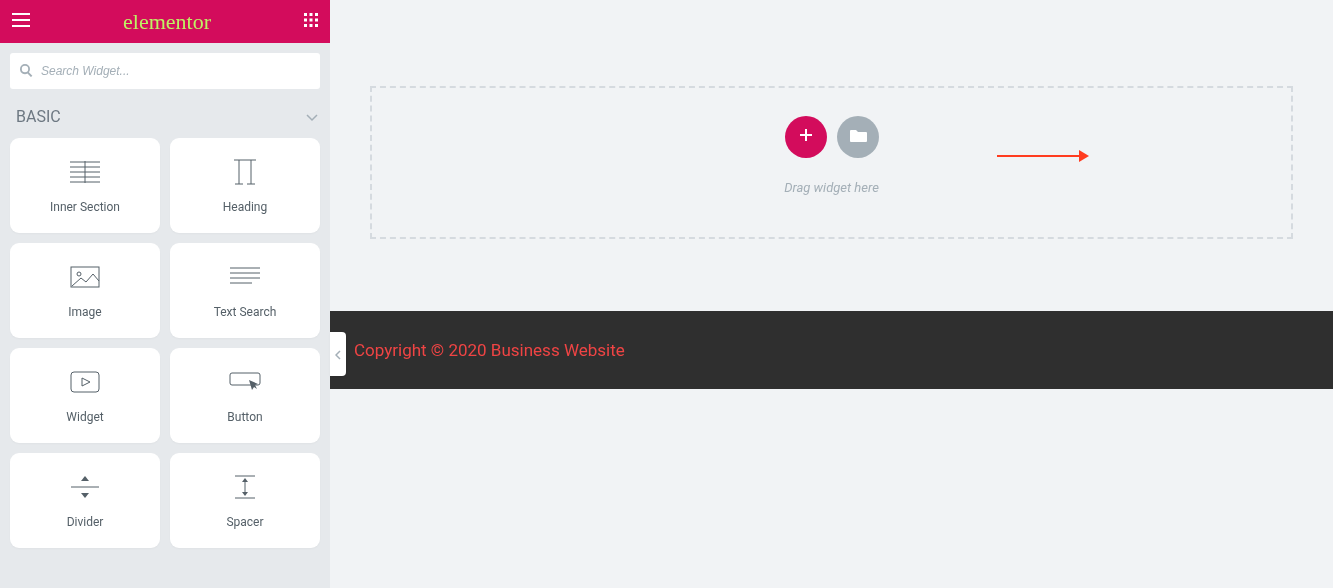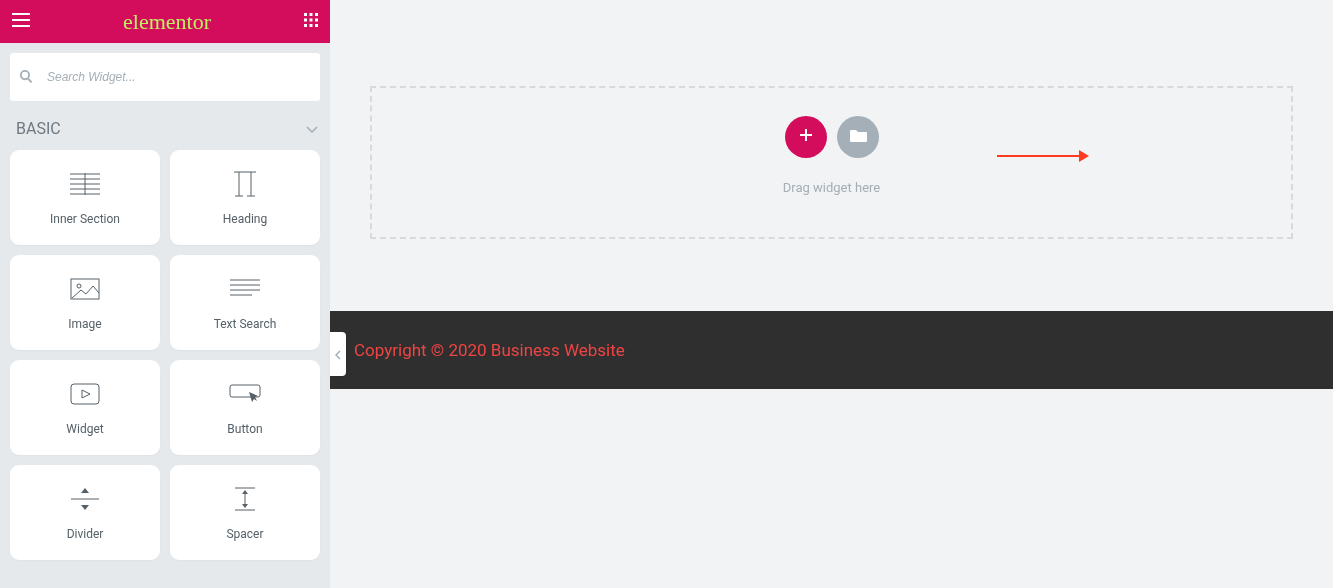--- a/index.html
+++ b/index.html
@@ -9,41 +9,41 @@
 
 .sidebar { width: 330px; background: #e6e9ec; display: flex; flex-direction: column; }
 .sb-header { height: 43px; background: #d30c5c; display: flex; align-items: center; justify-content: space-between; padding: 0 12px; }
 .sb-header .icon svg { fill: #fff; }
 .sb-logo { font-family: "Brush Script MT", "Segoe Script", cursive; color: #bef264; font-size: 22px; font-weight: 400; }
 .sb-tabs { display: flex; background: #fff; height: 34px; }
 .sb-tab { flex: 1; display: flex; align-items: center; justify-content: center; font-size: 11px; letter-spacing: 0.4px; color: #6d7882; cursor: pointer; text-transform: uppercase; background: #fff; }
 .sb-tab.active { color: #6d7882; background: #fff; border-bottom: 3px solid #d30c5c; font-weight: 500; }
 .sb-tab.inactive { border-bottom: 3px solid transparent; }
 .search-wrap { padding: 10px; }
-.search-box { background: #fff; height: 48px; border-radius: 3px; display: flex; align-items: center; padding: 0 10px; gap: 6px; }
+.search-box { background: #fff; height: 36px; border-radius: 3px; display: flex; align-items: center; padding: 0 10px; }
 .search-box svg { fill: #a4afb7; }
 .search-input { border: none; outline: none; font-size: 12px; font-style: italic; color: #a4afb7; flex: 1; margin-left: 8px; background: transparent; }
 .search-input::placeholder { color: #a4afb7; font-style: italic; }
 .cat-header { display: flex; align-items: center; justify-content: space-between; padding: 8px 12px 12px 16px; font-size: 16px; color: #6d7882; cursor: pointer; }
 .cat-header svg { fill: #a4afb7; }
 .widgets-grid { display: grid; grid-template-columns: 1fr 1fr; gap: 10px; padding: 0 10px 10px 10px; }
 .widget-card { background: #fff; border-radius: 9px; height: 95px; display: flex; flex-direction: column; align-items: center; justify-content: center; cursor: grab; gap: 14px; box-shadow: 0 1px 2px rgba(0,0,0,0.03); }
 .widget-card .wicon { height: 28px; display: flex; align-items: center; justify-content: center; }
 .widget-card .wicon svg { stroke: #556068; fill: none; stroke-width: 1; }
 .widget-card .wlabel { font-size: 12px; color: #556068; }
 
 
 .canvas { flex: 1; display: flex; flex-direction: column; background: #f1f3f5; position: relative; }
 .drop-zone { margin: 86px 40px 0 40px; border: 2px dashed #d5dadf; padding: 28px 0 42px 0; display: flex; flex-direction: column; align-items: center; gap: 22px; background: #f1f3f5; }
 .drop-btns { display: flex; gap: 10px; }
 .circle-btn { width: 42px; height: 42px; border-radius: 50%; display: flex; align-items: center; justify-content: center; cursor: pointer; }
 .circle-add { background: #d30c5c; }
 .circle-folder { background: #a4afb7; }
 .circle-btn svg { fill: #fff; }
-.drop-label { font-size: 13px; color: #a4afb7; }
+.drop-label { font-size: 13px; font-style: italic; color: #a4afb7; }
 .footer-bar { background: #2f2f2f; color: #ef4444; font-size: 17px; padding: 29px 24px; margin-top: 72px; }
 .collapse-handle { position: absolute; left: 0px; top: 332px; width: 16px; height: 44px; background: #fff; border-top-right-radius: 4px; border-bottom-right-radius: 4px; display: flex; align-items: center; justify-content: center; cursor: pointer; box-shadow: 1px 1px 3px rgba(0,0,0,0.1); }
 .collapse-handle svg { fill: #a4afb7; }
 
 
 .arrow-annot { position: absolute; top: 149px; left: 667px; width: 92px; height: 14px; pointer-events: none; }
 </style>
 </head>
 <body>
 

